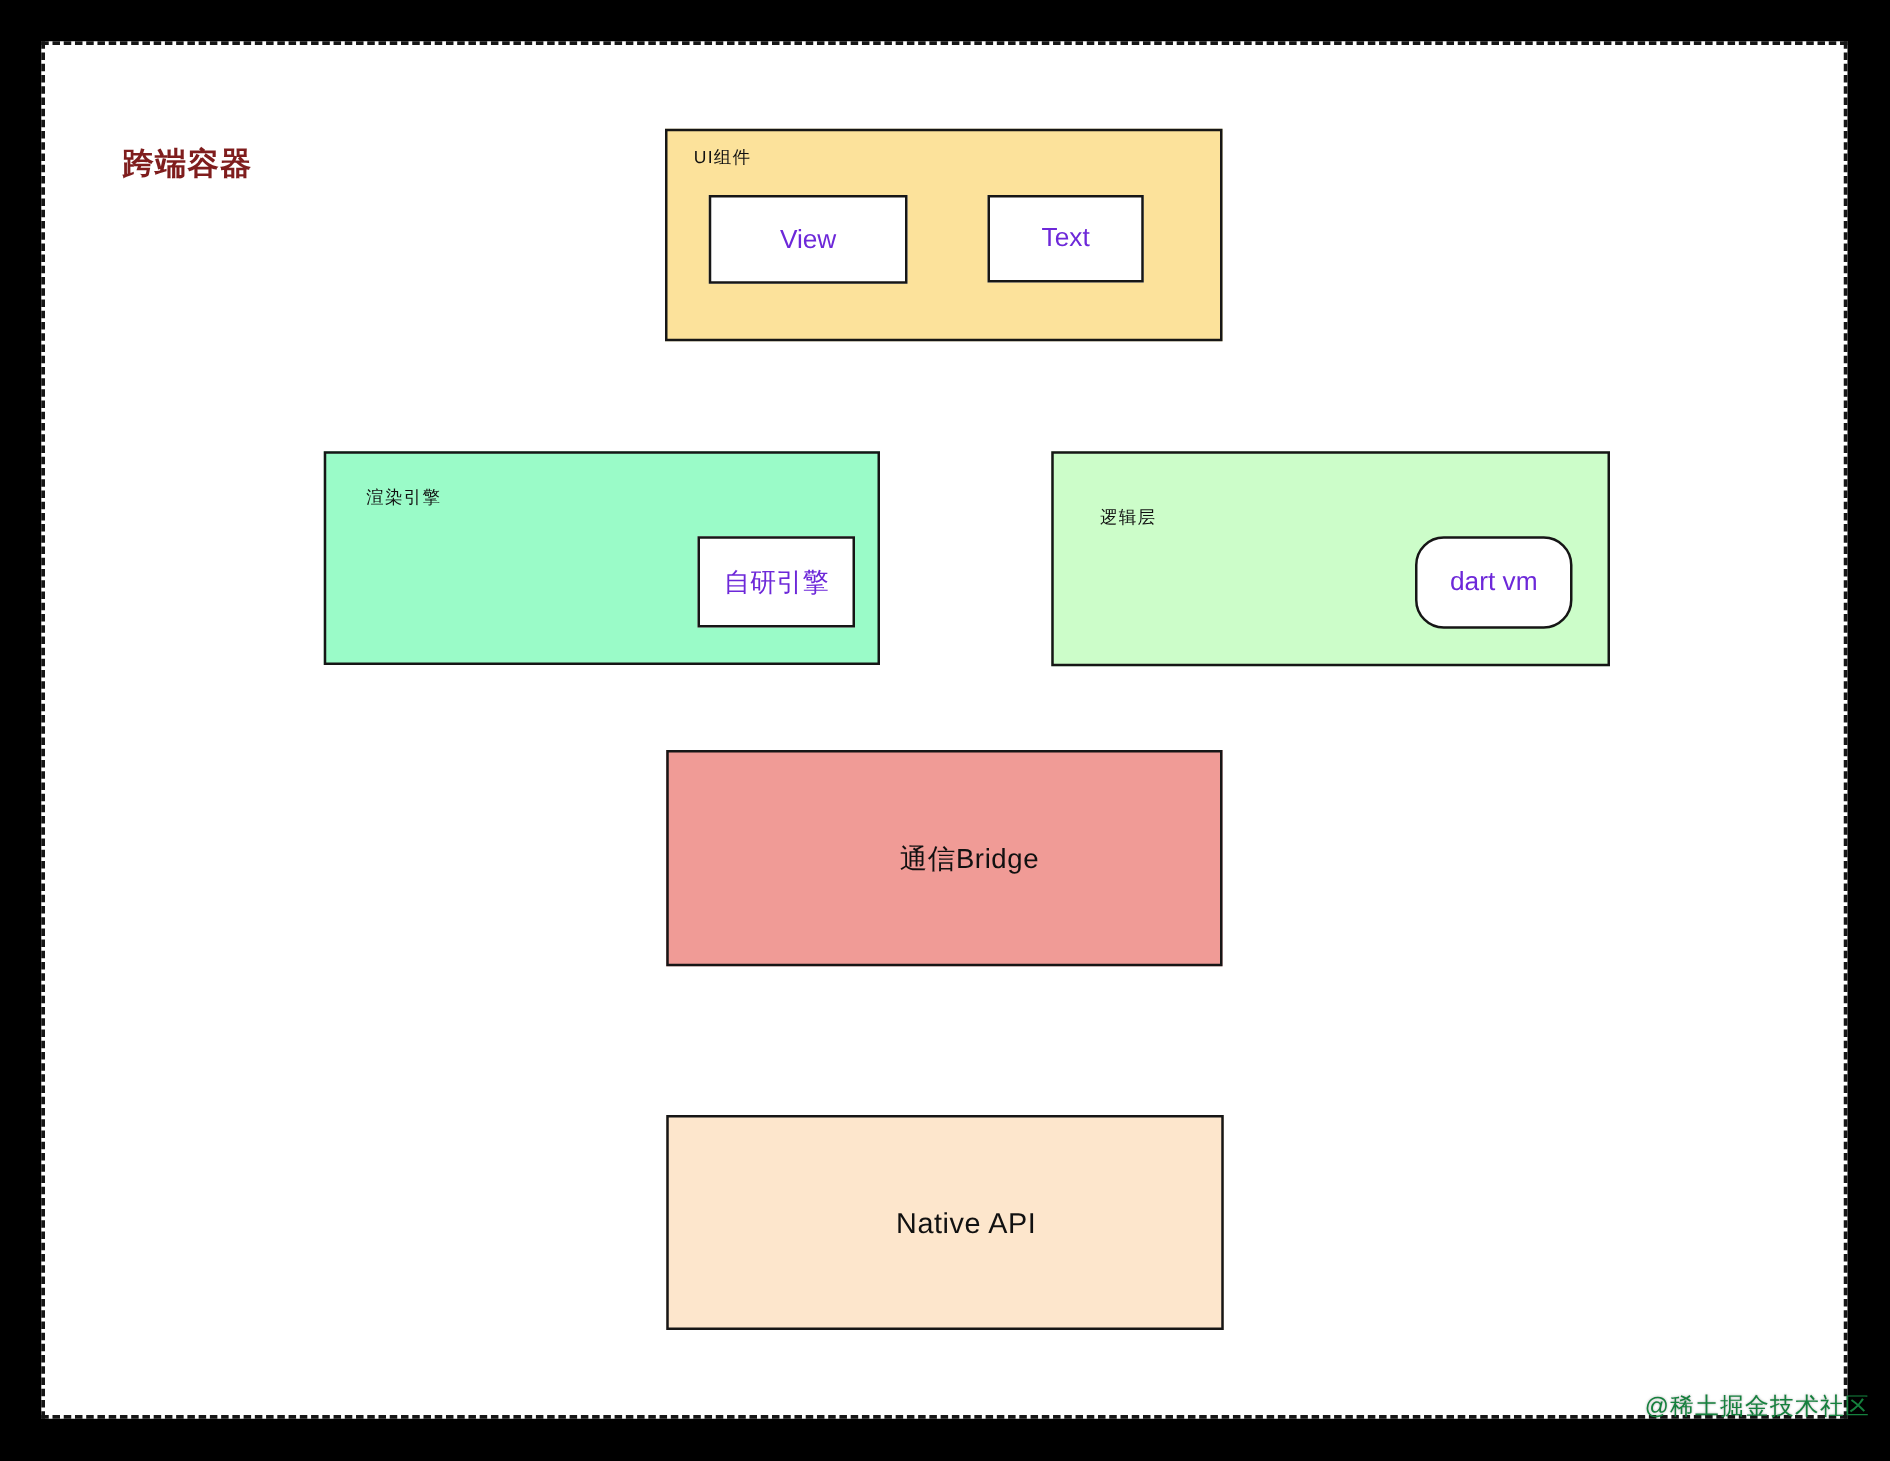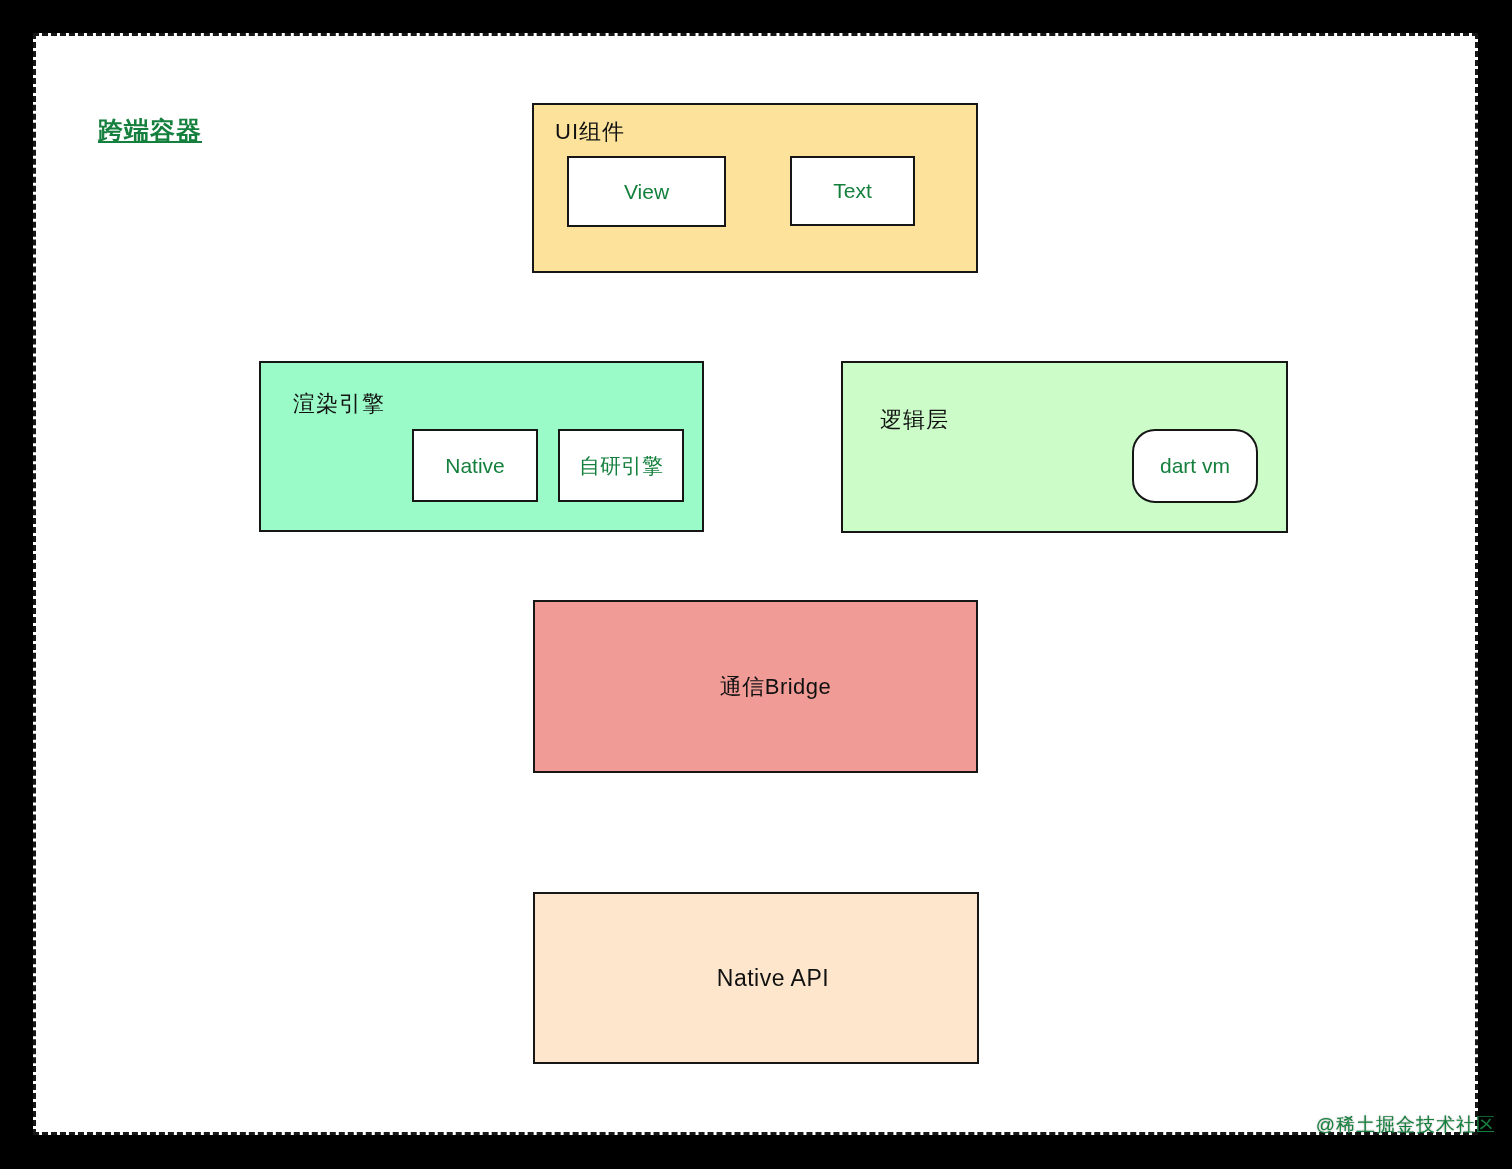--- a/index.html
+++ b/index.html
@@ -17,38 +17,37 @@
     position: absolute;
     left: 33px; top: 33px;
     width: 1439px; height: 1096px;
     background: #fff;
     border: 3px dashed #161616;
   }
   
   .abs { position: absolute; box-sizing: border-box; }
   .page-title {
     left: 62px; top: 78px;
-    font-size: 25px; font-weight: 600; color: #15803d;
+    font-size: 25px; font-weight: 600; color: #7f1d1d;
     letter-spacing: 1px;
-    text-decoration: underline;
   }
   .group {
     border: 2px solid #161616;
   }
   .group-label {
     position: absolute;
-    font-size: 22px; font-weight: 500; color: #111;
+    font-size: 14px; font-weight: 500; color: #111;
     letter-spacing: 1px;
   }
   .node {
     position: absolute;
     background: #fff;
     border: 2px solid #161616;
     display: flex; align-items: center; justify-content: center;
-    font-size: 21px; color: #15803d;
+    font-size: 21px; color: #6d28d9;
   }
   .block {
     border: 2px solid #161616;
     display: flex; align-items: center; justify-content: center;
     font-size: 22px; font-weight: 500; color: #111;
     letter-spacing: 0.5px;
   }
   
   .g-ui     { left: 496px; top: 67px;  width: 446px; height: 170px; }
   .g-ui .group-label { left: 21px; top: 12px; }
@@ -87,21 +86,20 @@
     <div class="abs page-title">跨端容器</div>
 
     <div class="abs group g-ui" style="background-color: rgb(252, 226, 155);">
       <div class="group-label">UI组件</div>
       <div class="node n-view">View</div>
       <div class="node n-text">Text</div>
     </div>
 
     <div class="abs group g-render" style="background-color: rgb(154, 251, 200);">
       <div class="group-label">渲染引擎</div>
-      <div class="node n-native">Native</div>
       <div class="node n-custom">自研引擎</div>
     </div>
 
     <div class="abs group g-logic" style="background-color: rgb(204, 253, 201);">
       <div class="group-label">逻辑层</div>
       <div class="node n-dartvm">dart vm</div>
     </div>
 
     <div class="abs block b-bridge" style="background-color: rgb(240, 155, 150); padding-left: 40px;">通信Bridge</div>
 

